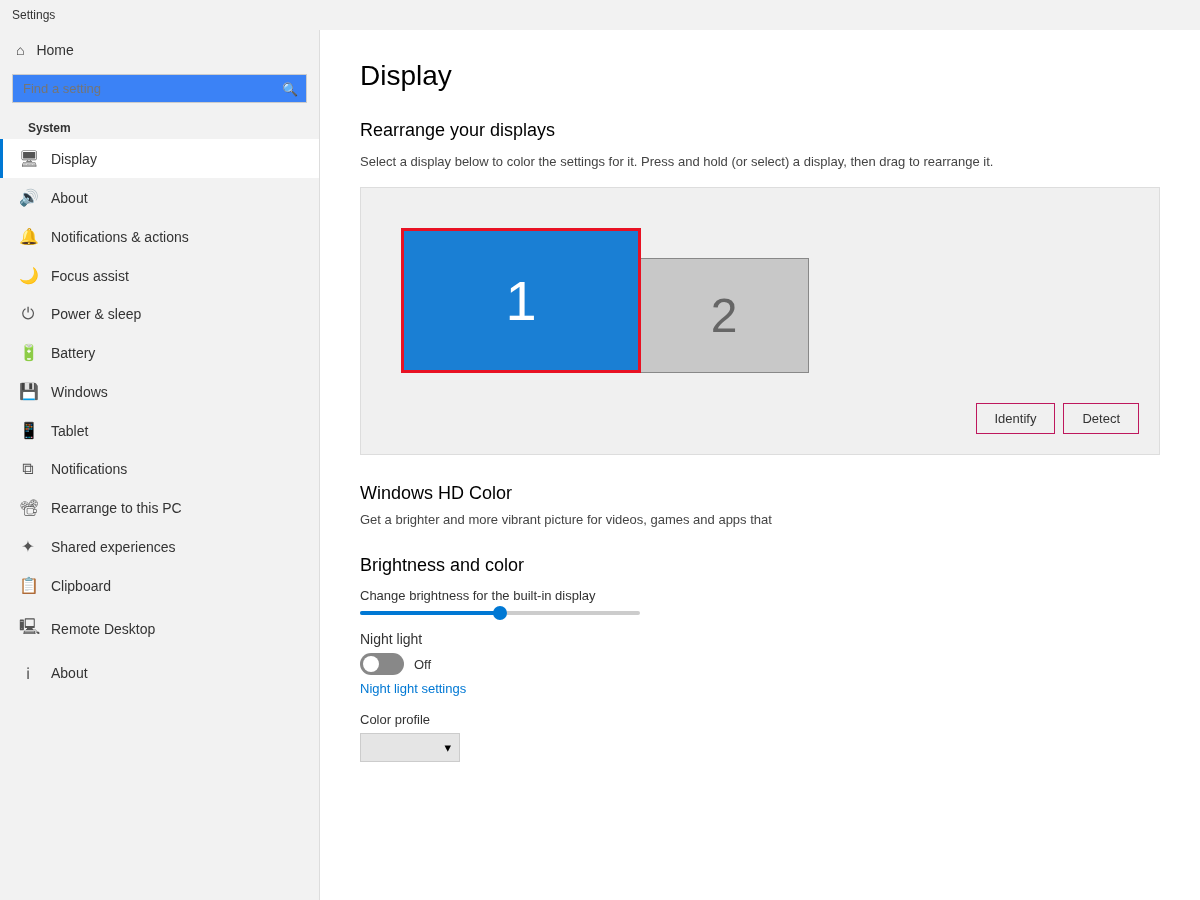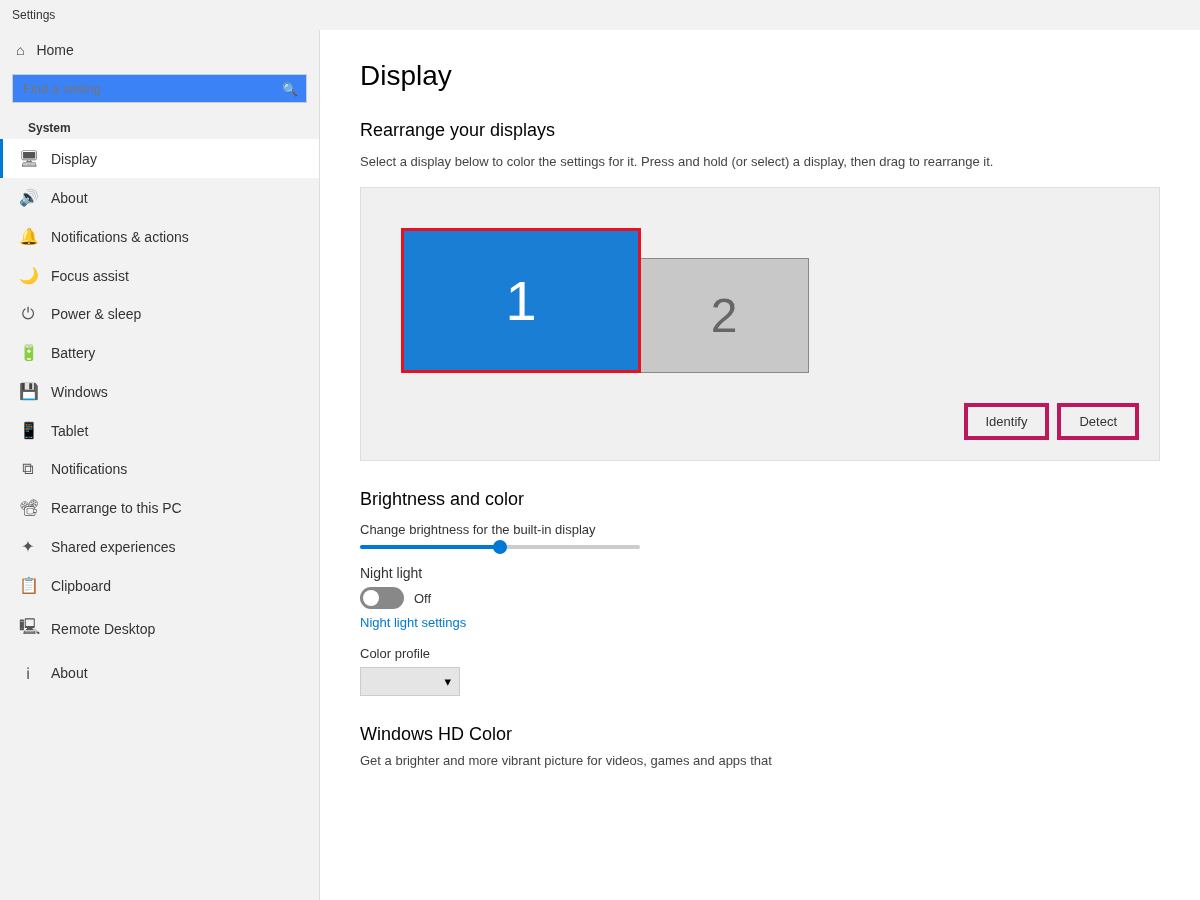--- a/index.html
+++ b/index.html
@@ -161,21 +161,21 @@
       margin-left: -2px;
     }
     .display-actions {
       display: flex;
       justify-content: flex-end;
       gap: 8px;
     }
     .btn {
       padding: 7px 18px;
       font-size: 13px;
-      border: 4px solid #be185d;
+      border: 1px solid #be185d;
       background: #f0f0f0;
       cursor: pointer;
       color: #333;
     }
     
     .setting-section {
       margin-top: 28px;
     }
     .setting-label {
       font-size: 13px;
@@ -375,20 +375,25 @@
           </div>
         </div>
         <div class="display-actions">
           <button class="btn">Identify</button>
           <button class="btn">Detect</button>
         </div>
       </div>
     </div>
 
     <div class="setting-section">
+      <h2 class="windows-hd-title">Windows HD Color</h2>
+      <p class="windows-hd-desc">Get a brighter and more vibrant picture for videos, games and apps that</p>
+    </div>
+
+    <div class="setting-section">
       <h2 class="section-title">Brightness and color</h2>
       <p class="setting-label">Change brightness for the built-in display</p>
       <div class="slider-container">
         <div class="slider-track">
           <div class="slider-fill"></div>
           <div class="slider-thumb"></div>
         </div>
       </div>
 
       <p class="night-light-label">Night light</p>
@@ -399,20 +404,15 @@
         <span class="toggle-off-label">Off</span>
       </div>
 
       <a class="night-light-link">Night light settings</a>
 
       <p class="color-profile-label">Color profile</p>
       <div class="color-profile-dropdown">
         <span>▾</span>
       </div>
     </div>
-
-    <div class="setting-section">
-      <h2 class="windows-hd-title">Windows HD Color</h2>
-      <p class="windows-hd-desc">Get a brighter and more vibrant picture for videos, games and apps that</p>
-    </div>
   </div>
 
 </div>
 
 </body></html>

